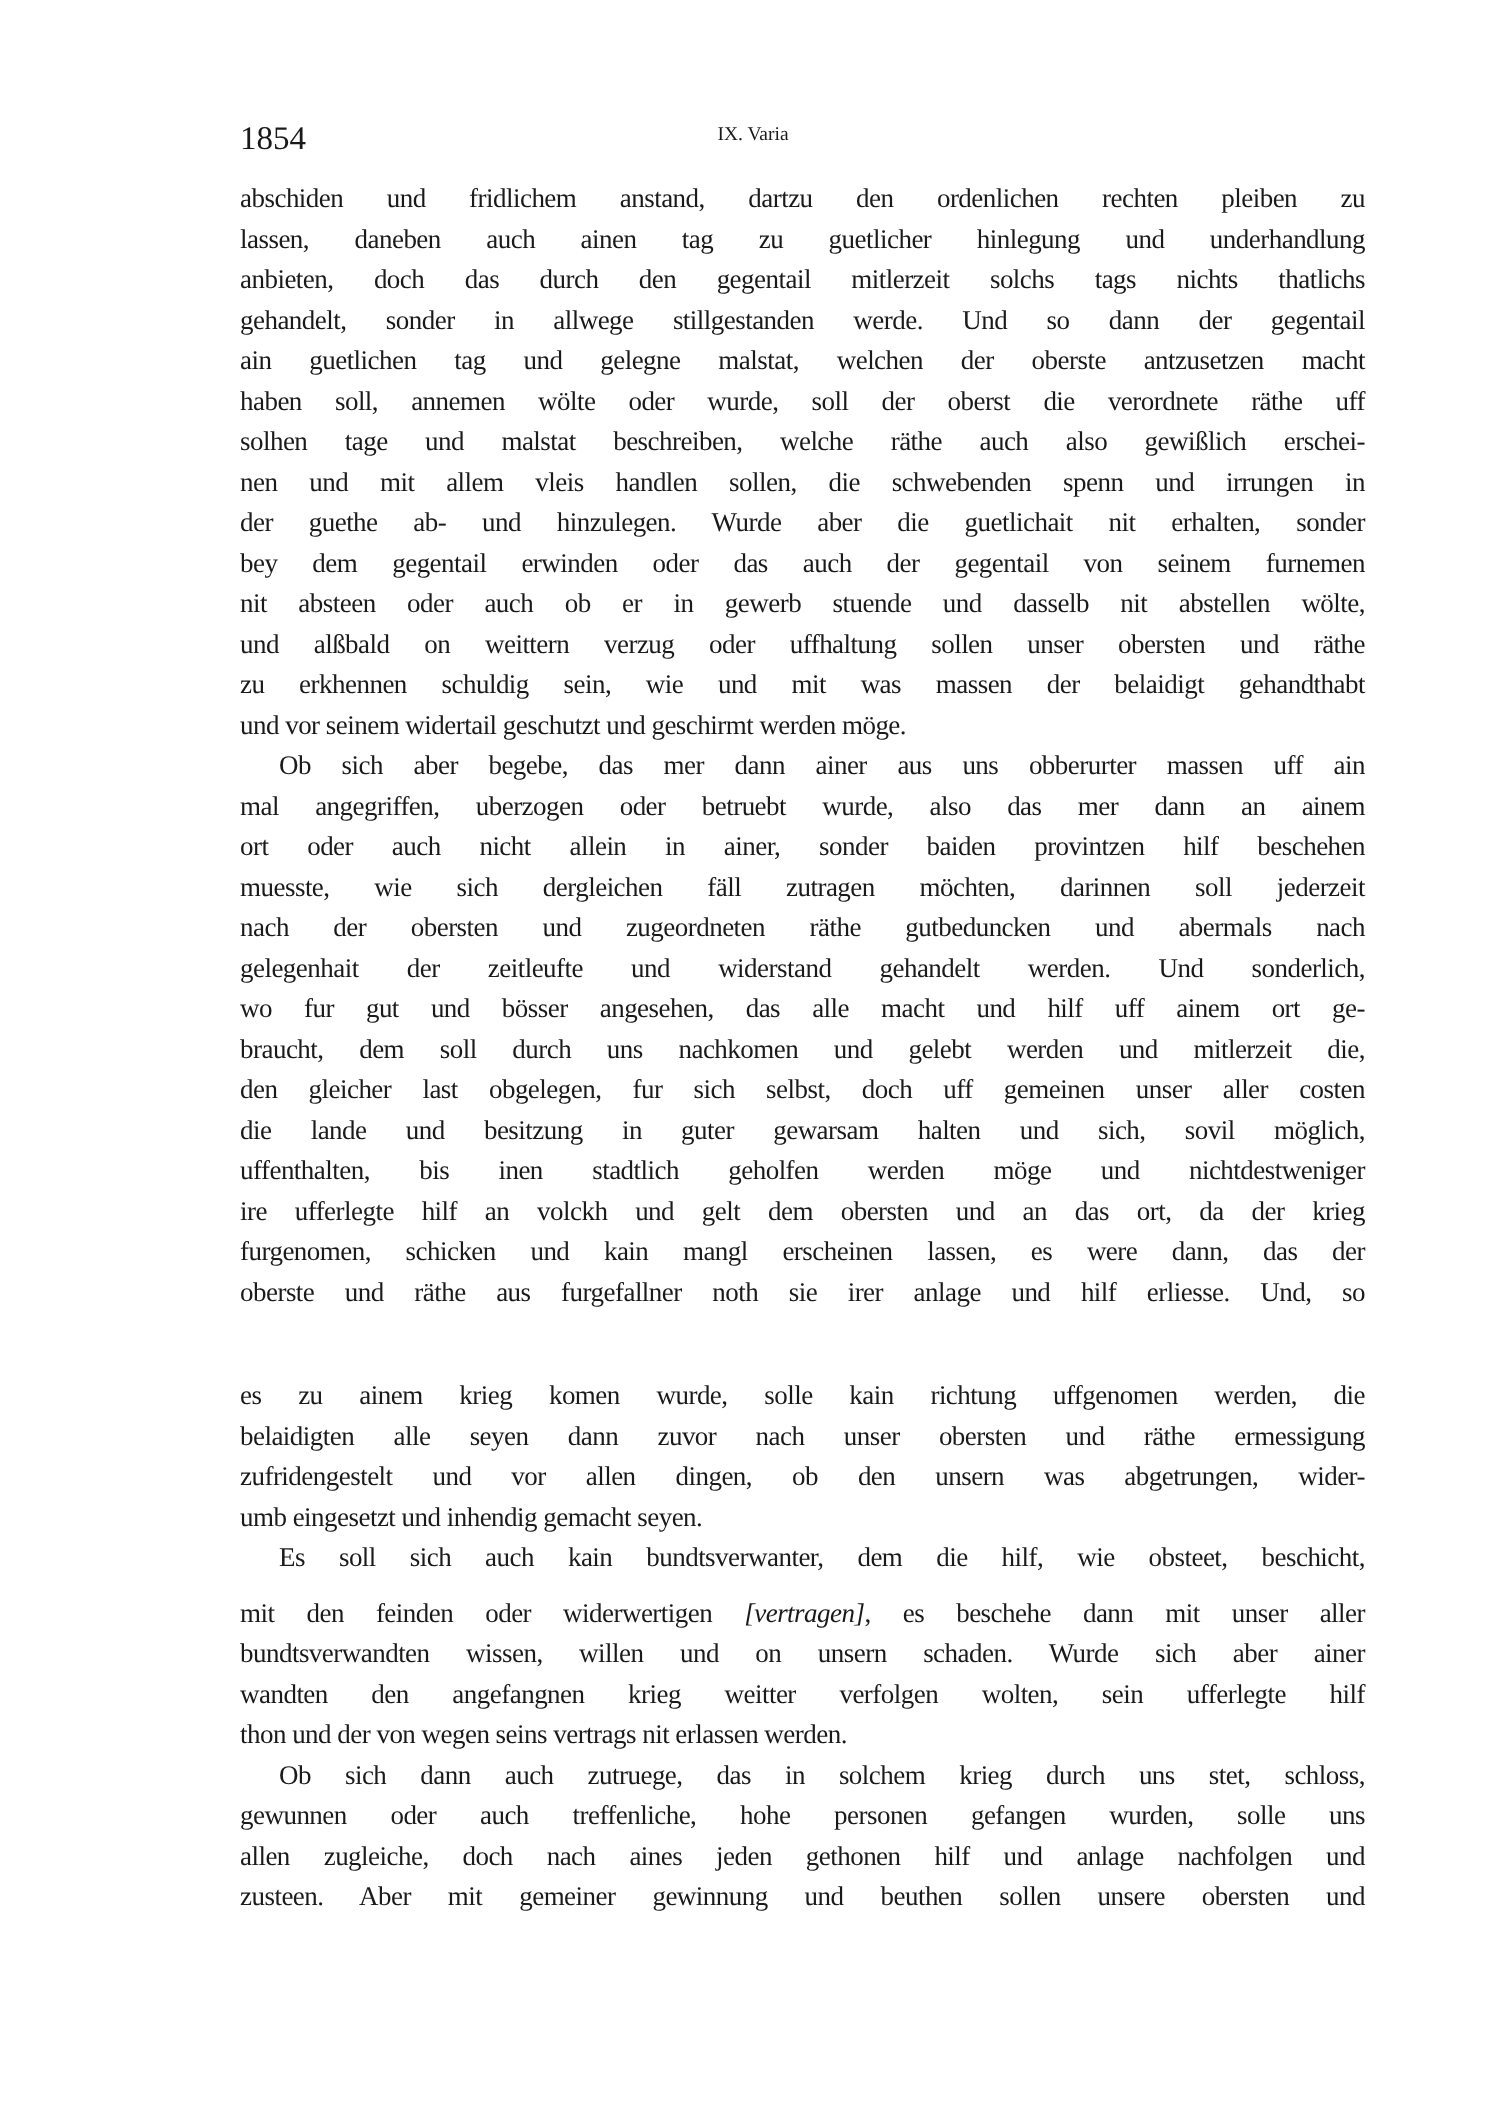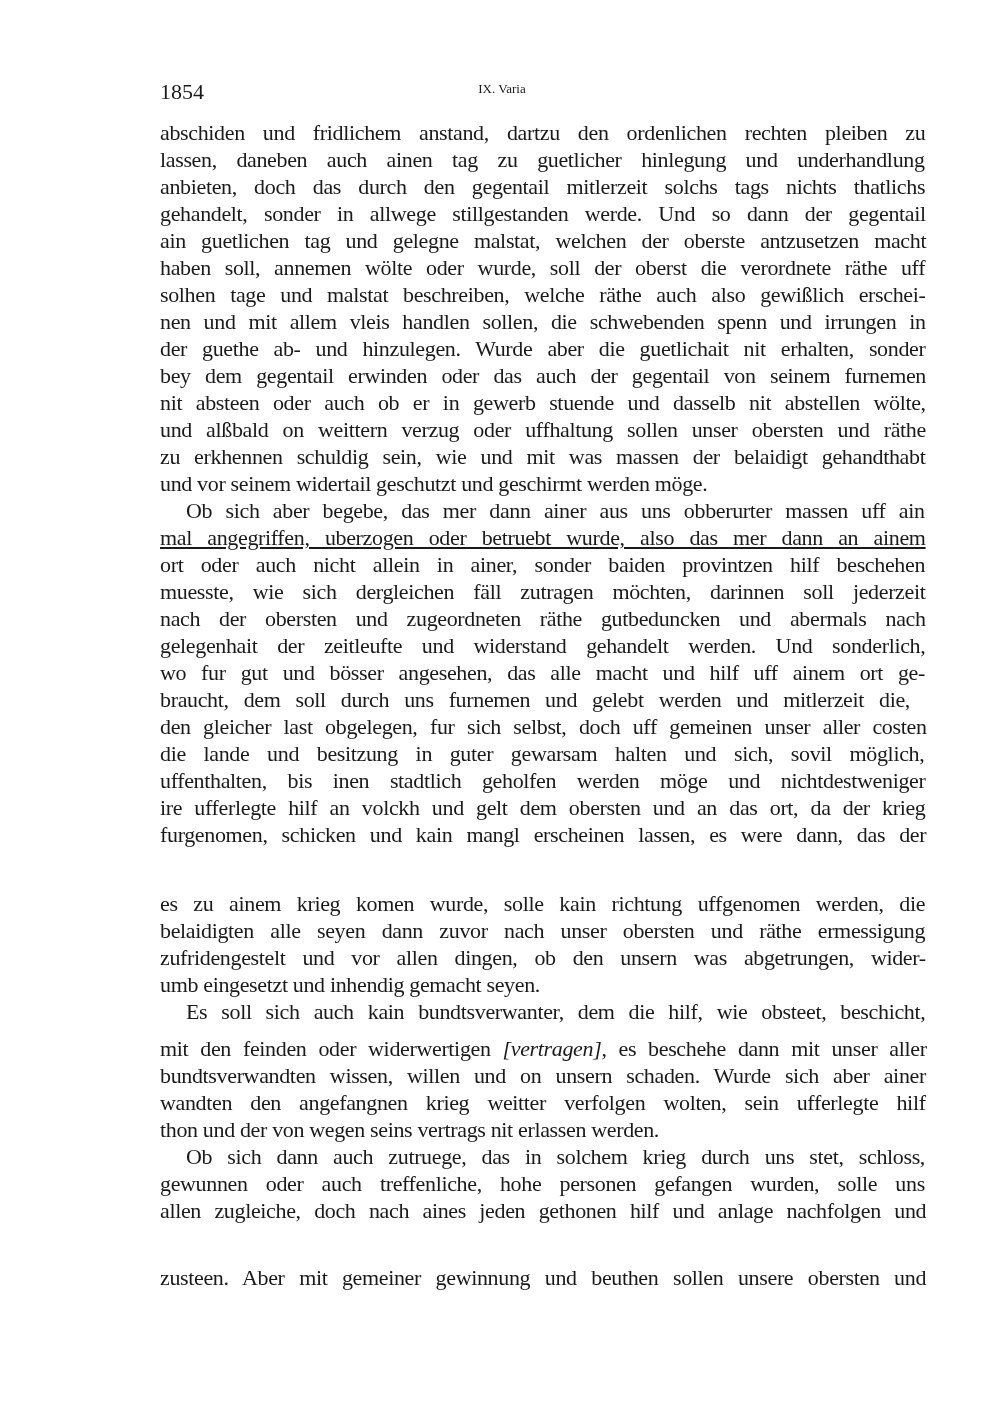--- a/index.html
+++ b/index.html
@@ -1,21 +1,21 @@
 <!DOCTYPE html>
 <html><head>
 <meta charset="utf-8">
 <style>
   html, body { margin: 0; padding: 0; background: #ffffff; }
   body { width: 1004px; height: 1418px; position: relative; overflow: hidden;
          font-family: "Liberation Serif", "DejaVu Serif", serif; color: #1a1a1a; }
   .page-number { position: absolute; left: 160px; top: 79px; font-size: 22px; }
   .running-head { position: absolute; left: 0; width: 1004px; top: 81px; text-align: center; font-size: 13px; }
   .body-text { position: absolute; left: 160px; top: 119px; width: 750px; }
-  .line { display: block; height: 27px; line-height: 27px; font-size: 22px;
+  .line { display: block; height: 27px; line-height: 27px; font-size: 18px;
           text-align: justify; text-align-last: justify; white-space: nowrap;
           letter-spacing: -0.35px; }
   .line.last { text-align-last: left; }
   .line.indent { padding-left: 26px; }
   .line span.it { font-style: italic; }
 </style>
 </head>
 <body>
 
 <div class="page-number">1854</div>
@@ -33,43 +33,44 @@
       <span class="line" style="width: 750px; display: block; word-spacing: 7.75px; box-sizing: border-box;">nen und mit allem vleis handlen sollen, die schwebenden spenn und irrungen in</span>
       <span class="line" style="width: 750px; display: block; word-spacing: 9.81818px; box-sizing: border-box;">der guethe ab- und hinzulegen. Wurde aber die guetlichait nit erhalten, sonder</span>
       <span class="line" style="width: 750px; display: block; word-spacing: 9.18182px; box-sizing: border-box;">bey dem gegentail erwinden oder das auch der gegentail von seinem furnemen</span>
       <span class="line" style="width: 750px; display: block; word-spacing: 8.46154px; box-sizing: border-box;">nit absteen oder auch ob er in gewerb stuende und dasselb nit abstellen wölte,</span>
       <span class="line" style="width: 750px; display: block; word-spacing: 9px; box-sizing: border-box;">und alßbald on weittern verzug oder uffhaltung sollen unser obersten und räthe</span>
       <span class="line" style="width: 750px; display: block; word-spacing: 8.90909px; box-sizing: border-box;">zu erkhennen schuldig sein, wie und mit was massen der belaidigt gehandthabt</span>
       <span class="line last" style="width: 750px; display: block; box-sizing: border-box;">und vor seinem widertail geschutzt und geschirmt werden möge.</span>
     </div>
     <div>
       <span class="line indent" style="width: 750px; display: block; word-spacing: 8.15385px; box-sizing: border-box;">Ob sich aber begebe, das mer dann ainer aus uns obberurter massen uff ain</span>
-      <span class="line" style="width: 750px; display: block; word-spacing: 10.1818px; box-sizing: border-box; text-decoration: underline;">mal angegriffen, uberzogen oder betruebt wurde, also das mer dann an ainem</span>
+      <span class="line" style="width: 750px; display: block; word-spacing: 10.1818px; box-sizing: border-box;">mal angegriffen, uberzogen oder betruebt wurde, also das mer dann an ainem</span>
       <span class="line" style="width: 750px; display: block; word-spacing: 12.1818px; box-sizing: border-box;">ort oder auch nicht allein in ainer, sonder baiden provintzen hilf beschehen</span>
       <span class="line" style="width: 750px; display: block; word-spacing: 14px; box-sizing: border-box;">muesste, wie sich dergleichen fäll zutragen möchten, darinnen soll jederzeit</span>
       <span class="line" style="width: 750px; display: block; word-spacing: 13.7778px; box-sizing: border-box;">nach der obersten und zugeordneten räthe gutbeduncken und abermals nach</span>
       <span class="line" style="width: 750px; display: block; word-spacing: 14.5px; box-sizing: border-box;">gelegenhait der zeitleufte und widerstand gehandelt werden. Und sonderlich,</span>
       <span class="line" style="width: 750px; display: block; word-spacing: 9.78571px; box-sizing: border-box;">wo fur gut und bösser angesehen, das alle macht und hilf uff ainem ort ge-</span>
-      <span class="line" style="width: 750px; display: block; word-spacing: 9.72727px; box-sizing: border-box;">braucht, dem soll durch uns furnemen und gelebt werden und mitlerzeit die,</span>
+      <span class="line" style="width: 750px; display: block; word-spacing: 9.72727px; box-sizing: border-box;">braucht, dem soll durch uns nachkomen und gelebt werden und mitlerzeit die,</span>
       <span class="line" style="width: 750px; display: block; word-spacing: 7.25px; box-sizing: border-box;">den gleicher last obgelegen, fur sich selbst, doch uff gemeinen unser aller costen</span>
       <span class="line" style="width: 750px; display: block; word-spacing: 12.5455px; box-sizing: border-box;">die lande und besitzung in guter gewarsam halten und sich, sovil möglich,</span>
       <span class="line" style="width: 750px; display: block; word-spacing: 15.5px; box-sizing: border-box;">uffenthalten, bis inen stadtlich geholfen werden möge und nichtdestweniger</span>
       <span class="line" style="width: 750px; display: block; word-spacing: 7.06667px; box-sizing: border-box;">ire ufferlegte hilf an volckh und gelt dem obersten und an das ort, da der krieg</span>
       <span class="line" style="width: 750px; display: block; word-spacing: 8.90909px; box-sizing: border-box;">furgenomen, schicken und kain mangl erscheinen lassen, es were dann, das der</span>
+      <span class="line" style="width: 750px; display: block; word-spacing: 7.69231px; box-sizing: border-box;">oberste und räthe aus furgefallner noth sie irer anlage und hilf erliesse. Und, so</span>
       <span class="line" style="width: 750px; display: block; word-spacing: 10.5455px; box-sizing: border-box; margin-top: 42px;">es zu ainem krieg komen wurde, solle kain richtung uffgenomen werden, die</span>
       <span class="line" style="width: 750px; display: block; word-spacing: 11.2px; box-sizing: border-box;">belaidigten alle seyen dann zuvor nach unser obersten und räthe ermessigung</span>
       <span class="line" style="width: 750px; display: block; word-spacing: 11.8px; box-sizing: border-box;">zufridengestelt und vor allen dingen, ob den unsern was abgetrungen, wider-</span>
       <span class="line last" style="width: 750px; display: block; box-sizing: border-box;">umb eingesetzt und inhendig gemacht seyen.</span>
     </div>
     <div>
       <span class="line indent" style="width: 750px; display: block; word-spacing: 8.81818px; box-sizing: border-box;">Es soll sich auch kain bundtsverwanter, dem die hilf, wie obsteet, beschicht,</span>
       <span class="line" style="width: 750px; display: block; word-spacing: 6.81818px; box-sizing: border-box; margin-top: 10px;">mit den feinden oder widerwertigen <span class="it">[vertragen]</span>, es beschehe dann mit unser aller</span>
       <span class="line" style="width: 750px; display: block; word-spacing: 9px; box-sizing: border-box;">bundtsverwandten wissen, willen und on unsern schaden. Wurde sich aber ainer</span>
       <span class="line" style="width: 750px; display: block; word-spacing: 13px; box-sizing: border-box;">wandten den angefangnen krieg weitter verfolgen wolten, sein ufferlegte hilf</span>
       <span class="line last" style="width: 750px; display: block; box-sizing: border-box;">thon und der von wegen seins vertrags nit erlassen werden.</span>
     </div>
     <div>
       <span class="line indent" style="width: 750px; display: block; word-spacing: 10px; box-sizing: border-box;">Ob sich dann auch zutruege, das in solchem krieg durch uns stet, schloss,</span>
       <span class="line" style="width: 750px; display: block; word-spacing: 13px; box-sizing: border-box;">gewunnen oder auch treffenliche, hohe personen gefangen wurden, solle uns</span>
       <span class="line" style="width: 750px; display: block; word-spacing: 8.27273px; box-sizing: border-box;">allen zugleiche, doch nach aines jeden gethonen hilf und anlage nachfolgen und</span>
-      <span class="line" style="width: 750px; display: block; word-spacing: 9.4px; box-sizing: border-box; margin-top: 40px;">zusteen. Aber mit gemeiner gewinnung und beuthen sollen unsere obersten und</span>
+      <span class="line" style="width: 750px; display: block; word-spacing: 9.4px; box-sizing: border-box;">zusteen. Aber mit gemeiner gewinnung und beuthen sollen unsere obersten und</span>
     </div>
   </div>
 
 </body></html>

